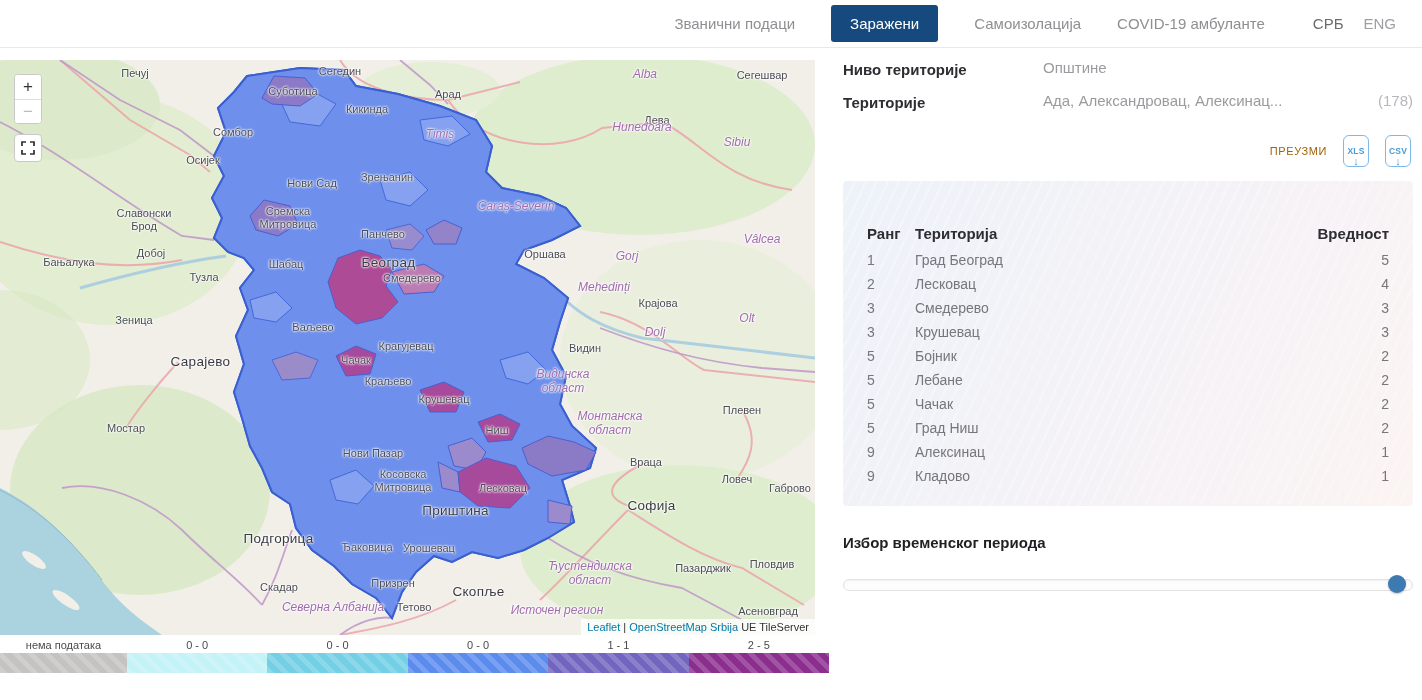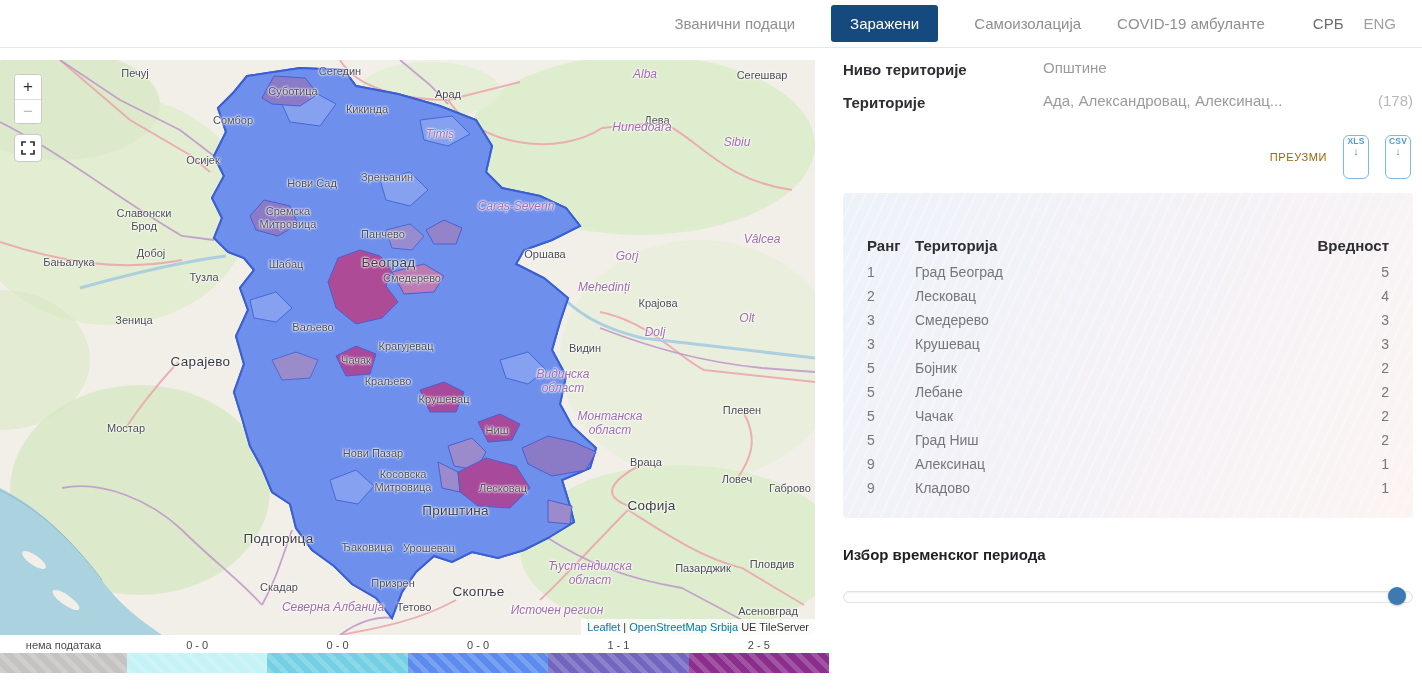--- a/index.html
+++ b/index.html
@@ -53,22 +53,22 @@
      background:repeating-linear-gradient(45deg,rgba(255,255,255,.18) 0 5px,rgba(0,0,0,0) 5px 11px);}
 
   
   .panel{margin-left:14px;width:570px;padding-top:5px;box-sizing:border-box;}
   .info-row{display:grid;grid-template-columns:200px 1fr auto;align-items:start;padding:6px 0;}
   .info-label{font-size:15px;font-weight:600;color:#2d2d32;line-height:1.4;}
   .info-value{font-size:15px;color:#9b9b9f;cursor:pointer;}
   .info-extra{font-size:15px;color:#b8b8bc;}
   .download-row{display:flex;justify-content:flex-end;align-items:center;gap:16px;margin:16px 2px 14px 0;}
   .dl-link{font-size:11px;font-weight:500;color:#a16207;letter-spacing:.6px;cursor:pointer;text-decoration:none;}
-  .dl-icon{width:26px;height:44px;border:1.5px solid #7db8e8;border-radius:6px;background:#fff;cursor:pointer;
-           display:flex;flex-direction:column;align-items:center;justify-content:flex-start;gap:1px;padding:0;}
+  .dl-icon{width:26px;height:32px;border:1.5px solid #7db8e8;border-radius:6px;background:#fff;cursor:pointer;
+           display:flex;flex-direction:column;align-items:center;justify-content:flex-end;gap:1px;padding:0;}
   .dl-icon .ext{font-size:8.5px;font-weight:700;color:#4a9ad4;letter-spacing:.2px;}
   .dl-icon .arr{font-size:11px;color:#4a9ad4;line-height:9px;}
 
   .card{background:linear-gradient(118deg,#edf2f9 0%,#f5f2f7 55%,#fbf4f2 100%);
         border-radius:4px;padding:20px 22px 18px;position:relative;}
   .card:after{content:"";position:absolute;inset:0;border-radius:4px;pointer-events:none;
         background:repeating-linear-gradient(115deg,rgba(255,255,255,.28) 0 2px,rgba(0,0,0,0) 2px 10px);}
   .card-head{display:flex;justify-content:space-between;align-items:flex-start;position:relative;z-index:1;}
   .card-title{font-size:15px;color:#3c3c42;max-width:440px;line-height:1.4;padding-top:6px;}
   .chart-btn{width:38px;height:38px;background:#3f8fc6;border:0;border-radius:3px;cursor:pointer;
@@ -221,21 +221,21 @@
             <div class="lbl c" style="left: 762px; top: 15px;">Сегешвар</div>
             <div class="lbl c" style="left: 448px; top: 34px;">Арад</div>
             <div class="lbl c" style="left: 657px; top: 60px;">Дева</div>
             <div class="lbl r" style="left: 645px; top: 15px;">Alba</div>
             <div class="lbl r" style="left: 642px; top: 68px;">Hunedoara</div>
             <div class="lbl r" style="left: 737px; top: 83px;">Sibiu</div>
             <div class="lbl r" style="left: 440px; top: 75px;">Timiș</div>
             <div class="lbl r" style="left: 516px; top: 147px;">Caraș-Severin</div>
             <div class="lbl c" style="left: 293px; top: 31px;">Суботица</div>
             <div class="lbl c" style="left: 367px; top: 49px;">Кикинда</div>
-            <div class="lbl c" style="left: 233px; top: 60px;">Сомбор</div>
+            <div class="lbl c" style="left: 233px; top: 72px;">Сомбор</div>
             <div class="lbl c" style="left: 203px; top: 100px;">Осијек</div>
             <div class="lbl c" style="left: 312px; top: 123px;">Нови Сад</div>
             <div class="lbl c" style="left: 387px; top: 117px;">Зрењанин</div>
             <div class="lbl c" style="left: 288px; top: 158px;">Сремска
 Митровица</div>
             <div class="lbl c" style="left: 383px; top: 174px;">Панчево</div>
             <div class="lbl C" style="left: 366px; top: 203px;">Београд</div>
             <div class="lbl c" style="left: 412px; top: 218px;">Смедерево</div>
             <div class="lbl c" style="left: 286px; top: 204px;">Шабац</div>
             <div class="lbl c" style="left: 313px; top: 267px;">Ваљево</div>

